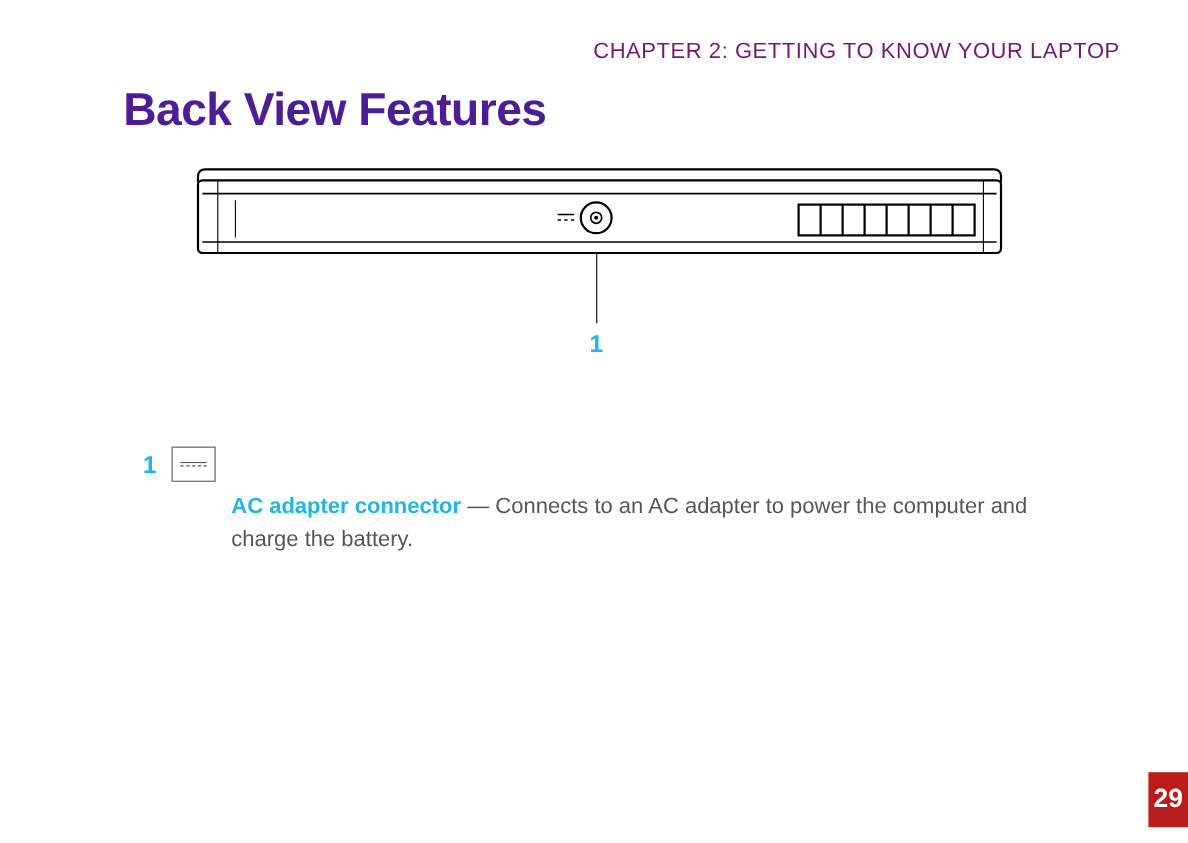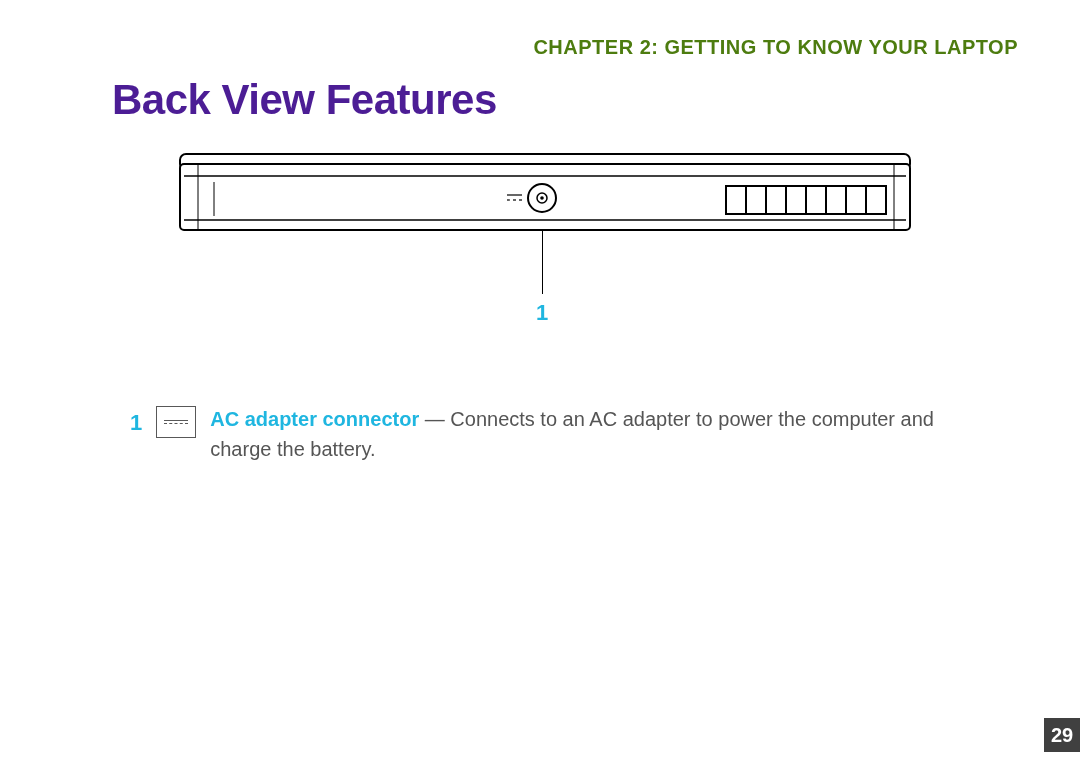--- a/index.html
+++ b/index.html
@@ -9,22 +9,22 @@
       background: #ffffff;
       font-family: Arial, Helvetica, sans-serif;
       position: relative;
       overflow: hidden;
     }
     .chapter-header {
       position: absolute;
       top: 36px;
       right: 62px;
       font-size: 20px;
-      font-weight: bold;
-      color: #4d7c0f;
+      font-weight: normal;
+      color: #701a75;
       letter-spacing: 0.5px;
     }
     .section-title {
       position: absolute;
       top: 76px;
       left: 112px;
       font-size: 42px;
       font-weight: bold;
       color: #4c1d95;
       letter-spacing: -0.5px;
@@ -88,37 +88,38 @@
     }
     .dc-line-dash {
       width: 24px;
       height: 1.5px;
       border-top: 1.5px dashed #585858;
     }
     .legend-text {
       font-size: 20px;
       color: #555;
       line-height: 1.5;
+      margin-top: 41px;
     }
     .legend-term {
       color: #1fb6e0;
       font-weight: 600;
     }
     .page-number-tab {
       position: absolute;
       right: 0;
       bottom: 14px;
       width: 36px;
-      height: 34px;
-      background: #404040;
+      height: 50px;
+      background: #b91c1c;
       display: flex;
       align-items: center;
       justify-content: center;
       color: #fff;
-      font-size: 20px;
+      font-size: 24px;
       font-weight: bold;
     }
   </style>
 </head>
 <body>
 
 <div class="chapter-header">CHAPTER 2: GETTING TO KNOW YOUR LAPTOP</div>
 
 <div class="section-title">Back View Features</div>
 

